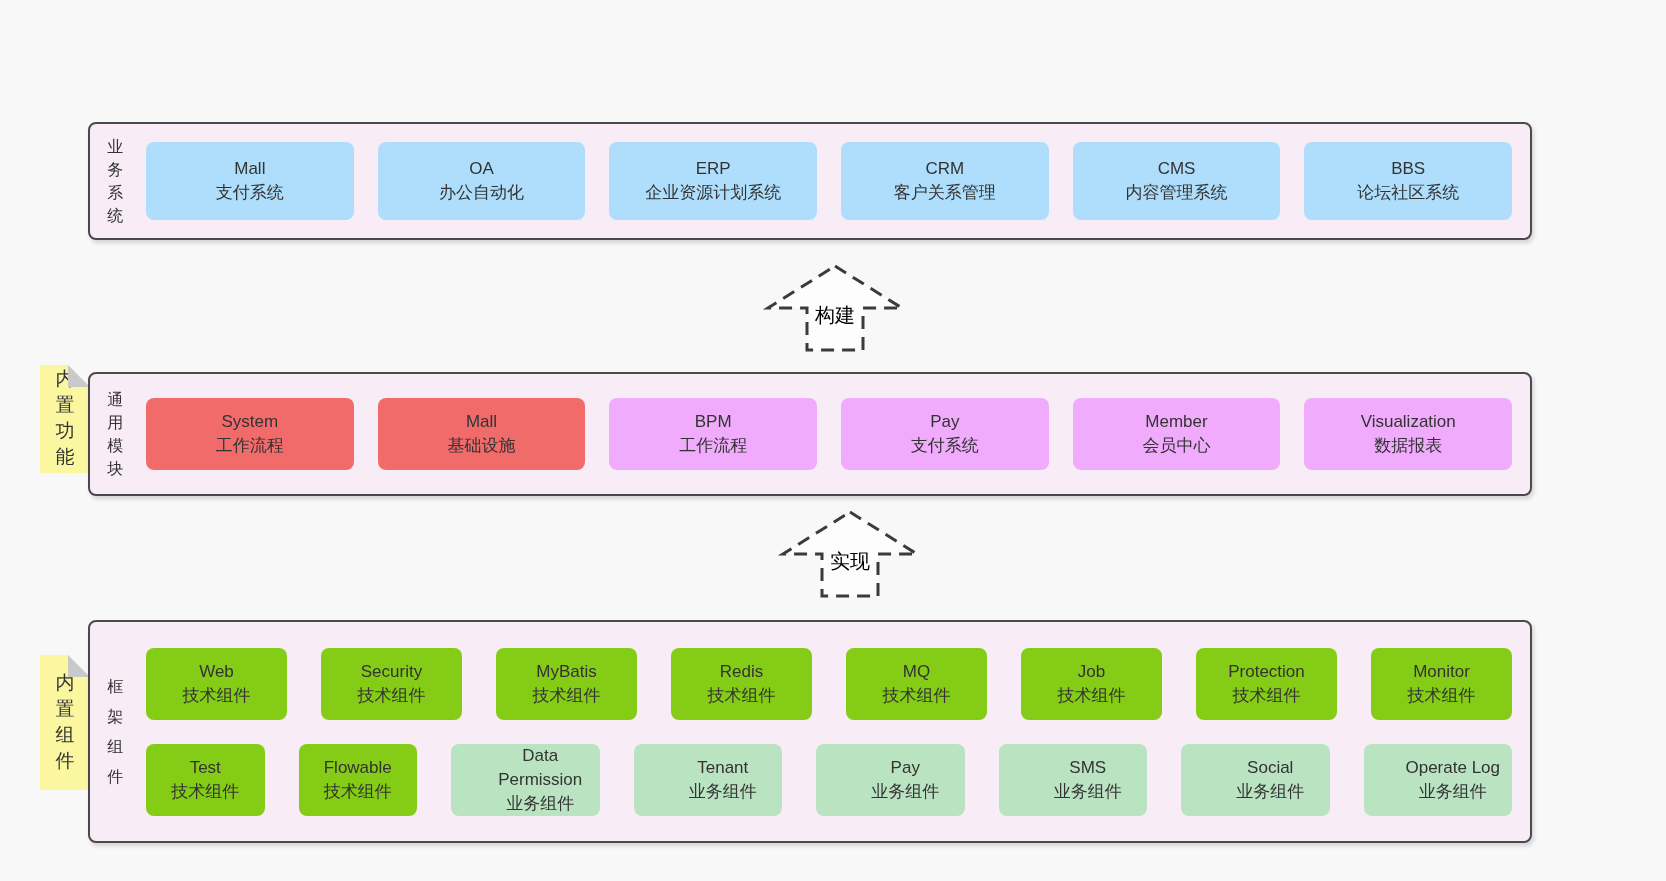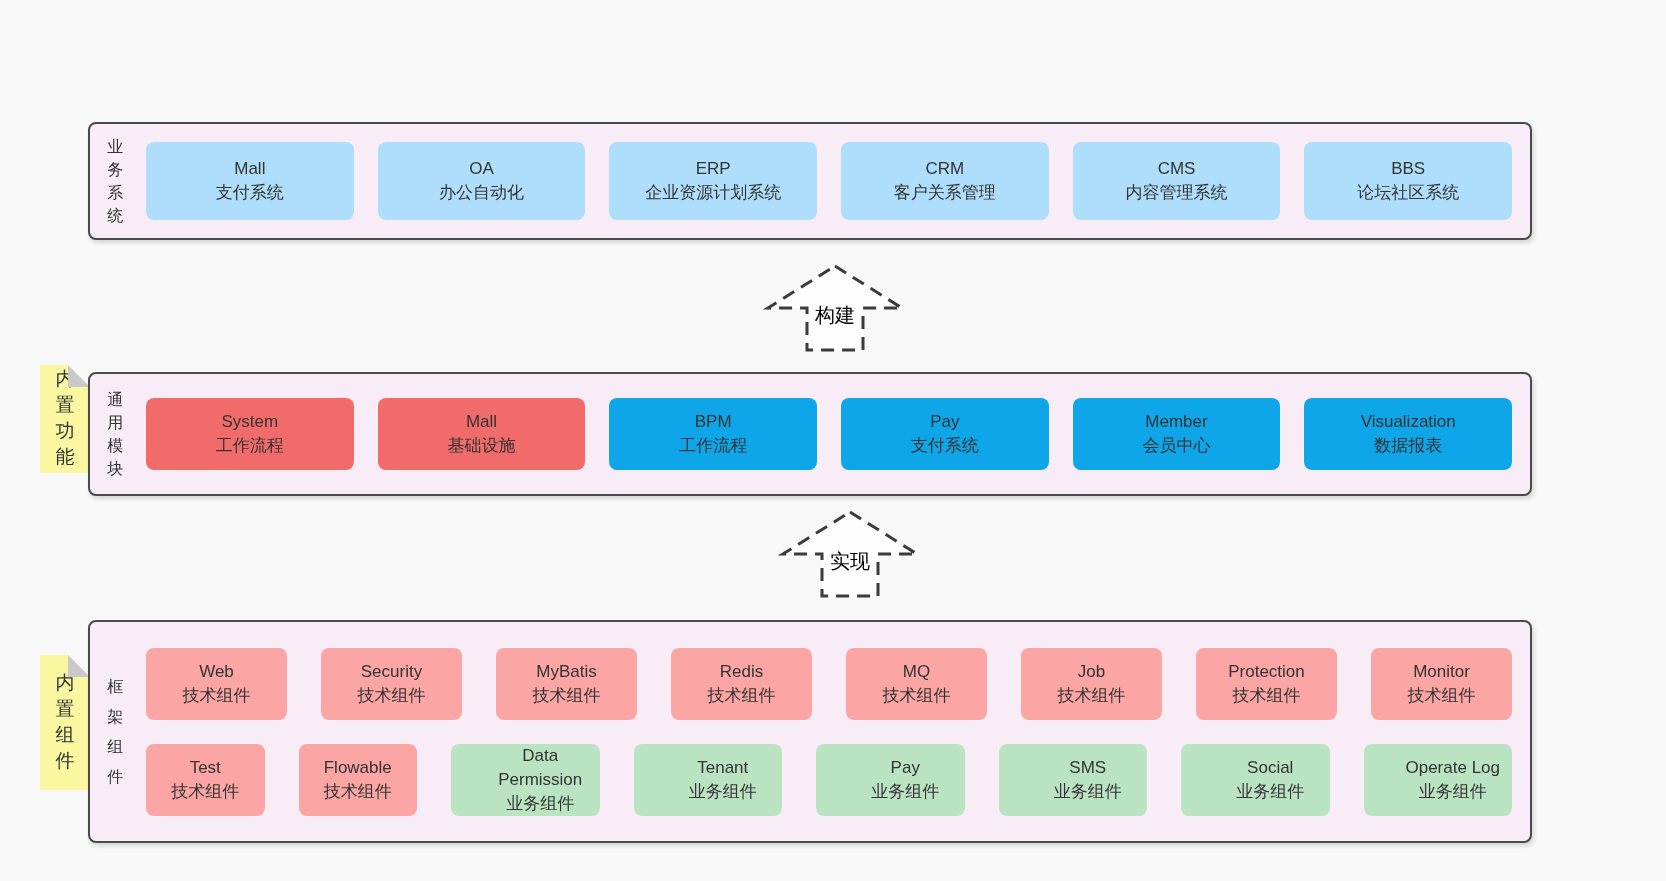--- a/index.html
+++ b/index.html
@@ -71,22 +71,22 @@
     justify-content:center;
     text-align:center;
     font-size:17px;
     line-height:24px;
     padding:2px 6px;
     box-sizing:border-box;
   }
   .panel-modules .box,.panel-components .box{height:72px;}
   .box-blue{background:#aedefb;}
   .box-red{background:#f26b6b;}
-  .box-pink{background:#0ea5e9;}
-  .box-green{background:#fca5a5;}
+  .box-pink{background:#f0abfc;}
+  .box-green{background:#84cc16;}
   .box-lgreen{background:#bae3c2;padding-left:36px;}
 
   
   .sticky{
     position:absolute;
     left:40px;width:50px;
     background:#faf7a0;
     z-index:1;
     display:flex;
     align-items:center;

